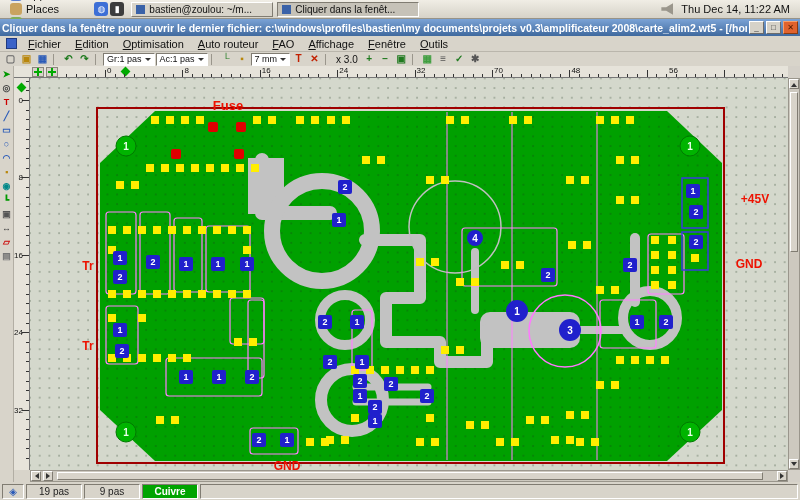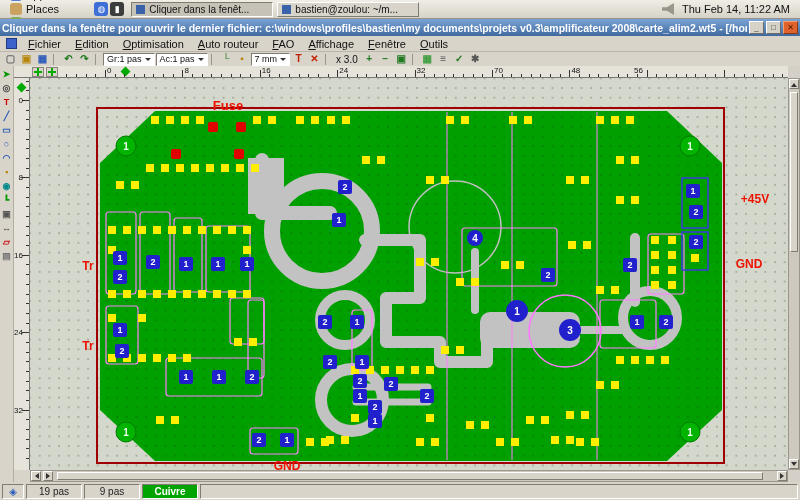--- a/index.html
+++ b/index.html
@@ -108,32 +108,32 @@
       <div class="pmenu">
         <span class="picon" style="background: rgb(127, 174, 87);"></span>
         <span>System</span>
       </div>
     </div>
   <div id="panel-launchers" style="display: flex;">
       <span class="launch" style="background: rgb(61, 111, 214);">◍</span>
       <span class="launch" style="background: rgb(60, 60, 60);">▮</span>
     </div>
   <div id="panel-tasks" style="display: flex;">
+      <div class="task">
+        <span class="taskico"></span>
+        <span>bastien@zoulou: ~/m...</span>
+      </div>
       <div class="task active">
         <span class="taskico"></span>
         <span>Cliquer dans la fenêt...</span>
       </div>
-      <div class="task">
-        <span class="taskico"></span>
-        <span>bastien@zoulou: ~/m...</span>
-      </div>
     </div>
   <div class="spacer"></div>
   <span class="volico"></span>
-  <div id="clock">Thu Feb 14, 11:22 AM</div>
+  <div id="clock">Thu Dec 14, 11:22 AM</div>
 </div>
 
 <div id="titlebar">
   <div id="title-text">Cliquer dans la fenêtre pour ouvrir le dernier fichier: c:\windows\profiles\bastien\my documents\projets v0.3\amplificateur 2008\carte_alim2.wt5 - [/home/basti]</div>
   <span id="titlebar-buttons" style="display:flex">
       <div class="wbtn">_</div>
       <div class="wbtn">□</div>
       <div class="wbtn close">✕</div>
     </span>
 </div>
@@ -253,21 +253,21 @@
     <div class="tick major" style="left: 539.4px;"></div>
     <div class="rlabel" style="left: 541.4px;">48</div>
     <div class="tick" style="left: 549.075px;"></div>
     <div class="tick" style="left: 558.75px;"></div>
     <div class="tick" style="left: 568.425px;"></div>
     <div class="tick" style="left: 578.1px;"></div>
     <div class="tick" style="left: 587.775px;"></div>
     <div class="tick" style="left: 597.45px;"></div>
     <div class="tick" style="left: 607.125px;"></div>
     <div class="tick major" style="left: 616.8px;"></div>
-    <div class="rlabel" style="left: 604px;">56</div>
+    <div class="rlabel" style="left: 639px;">56</div>
     <div class="tick" style="left: 626.475px;"></div>
     <div class="tick" style="left: 636.15px;"></div>
     <div class="tick" style="left: 645.825px;"></div>
     <div class="tick" style="left: 655.5px;"></div>
     <div class="tick" style="left: 665.175px;"></div>
     <div class="tick" style="left: 674.85px;"></div>
     <div class="tick" style="left: 684.525px;"></div>
     <div class="tick major" style="left: 694.2px;"></div>
     <div class="tick" style="left: 703.875px;"></div>
     <div class="tick" style="left: 713.55px;"></div>

